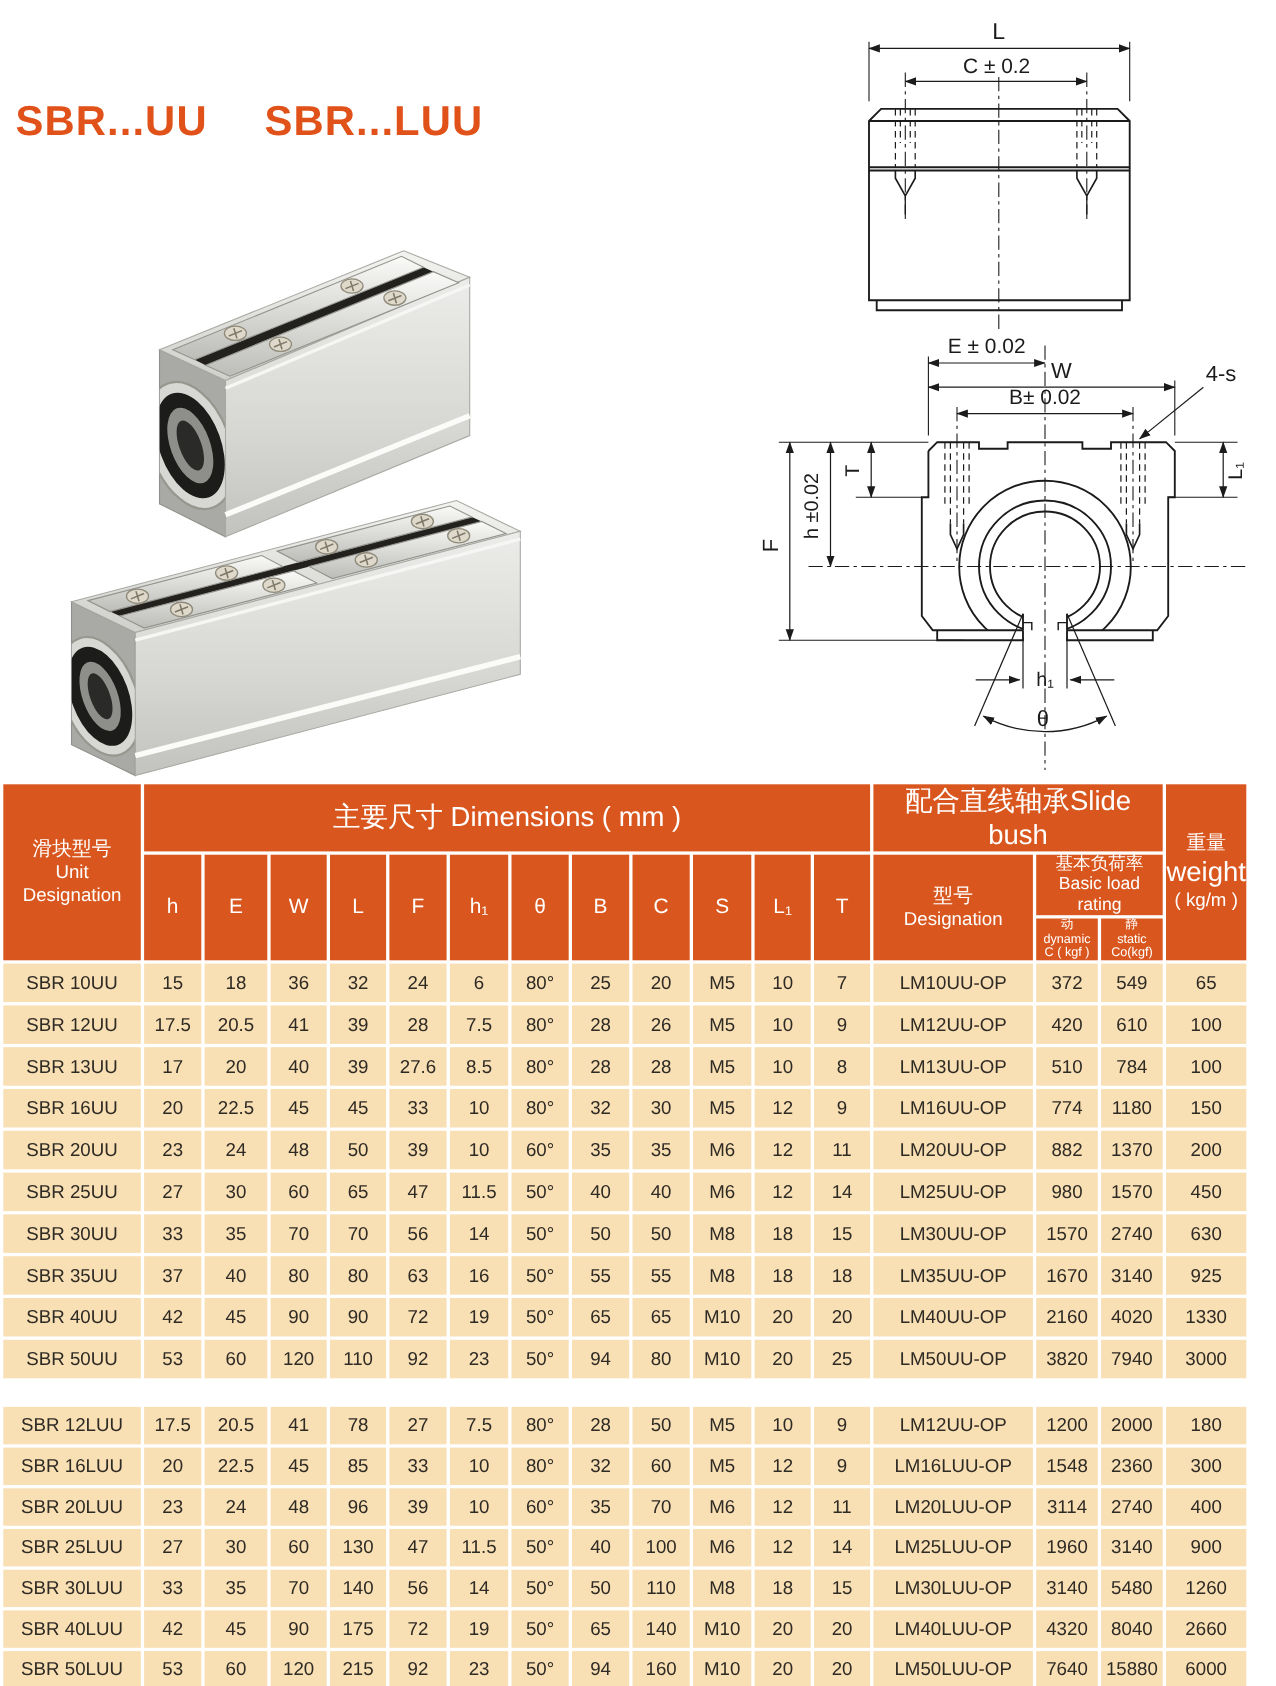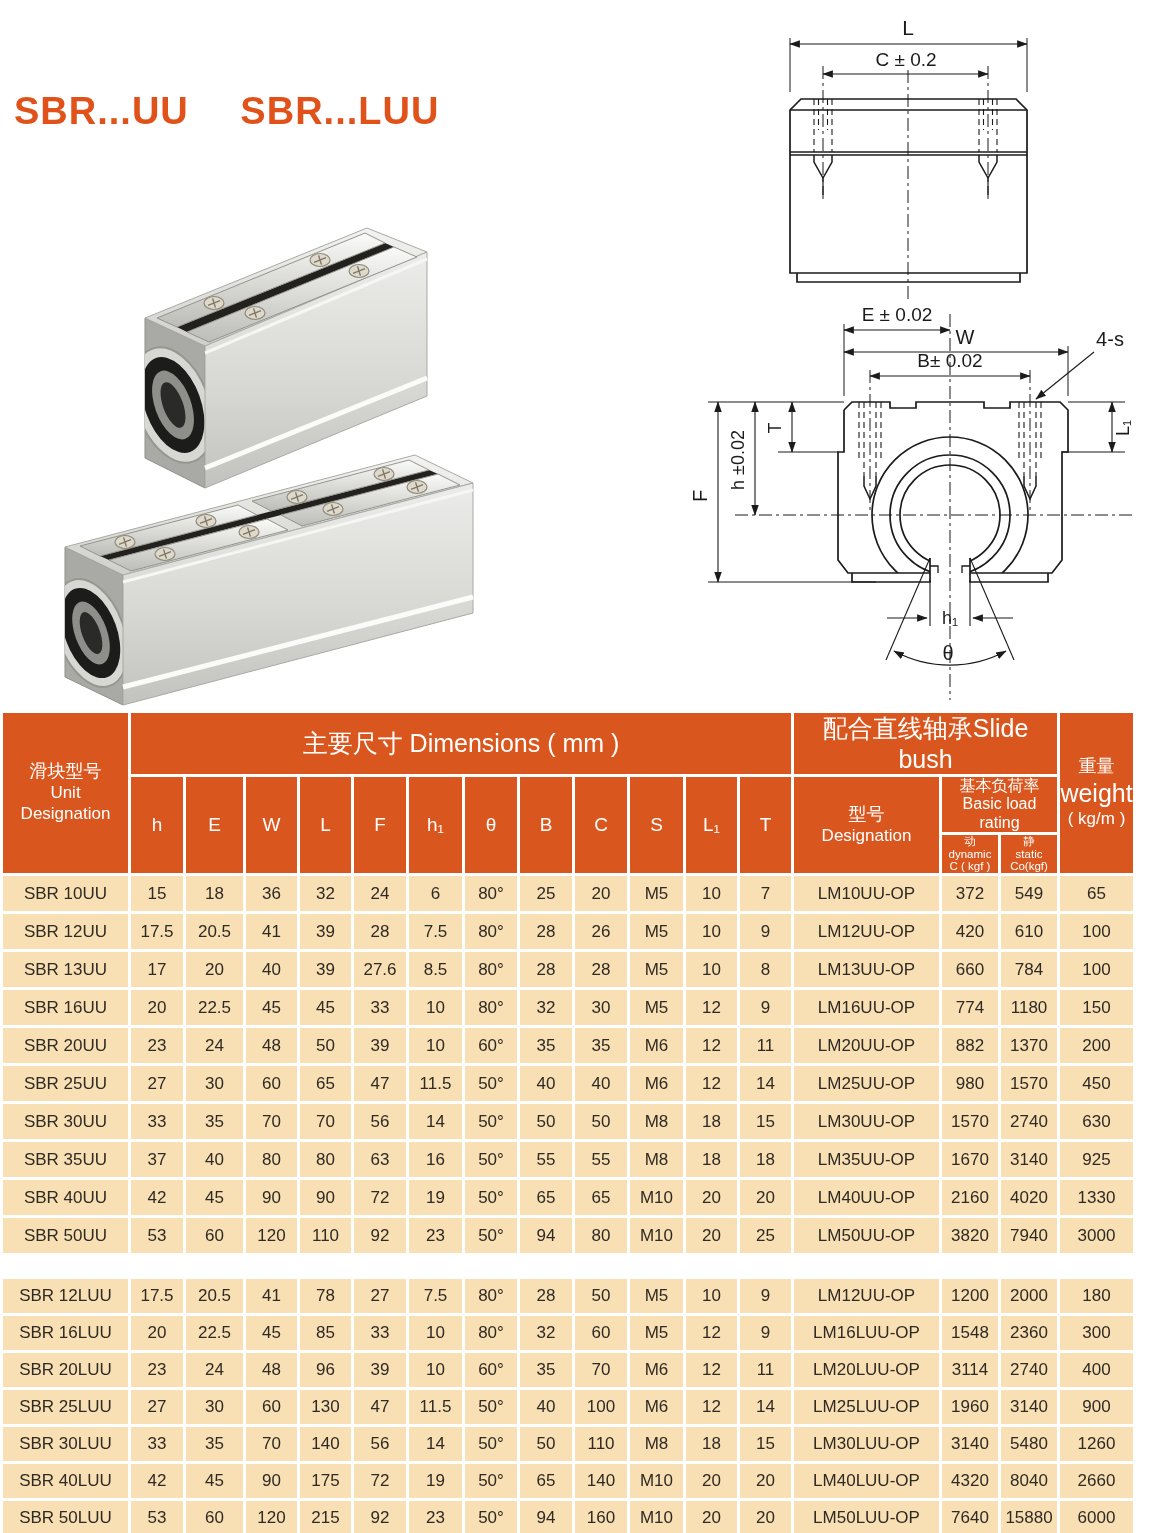--- a/index.html
+++ b/index.html
@@ -384,21 +384,21 @@
           <td>39</td>
           <td>27.6</td>
           <td>8.5</td>
           <td>80°</td>
           <td>28</td>
           <td>28</td>
           <td>M5</td>
           <td>10</td>
           <td>8</td>
           <td>LM13UU-OP</td>
-          <td>660</td>
+          <td>510</td>
           <td>784</td>
           <td>100</td>
         </tr>
         <tr>
           <td class="name">SBR 16UU</td>
           <td>20</td>
           <td>22.5</td>
           <td>45</td>
           <td>45</td>
           <td>33</td>

